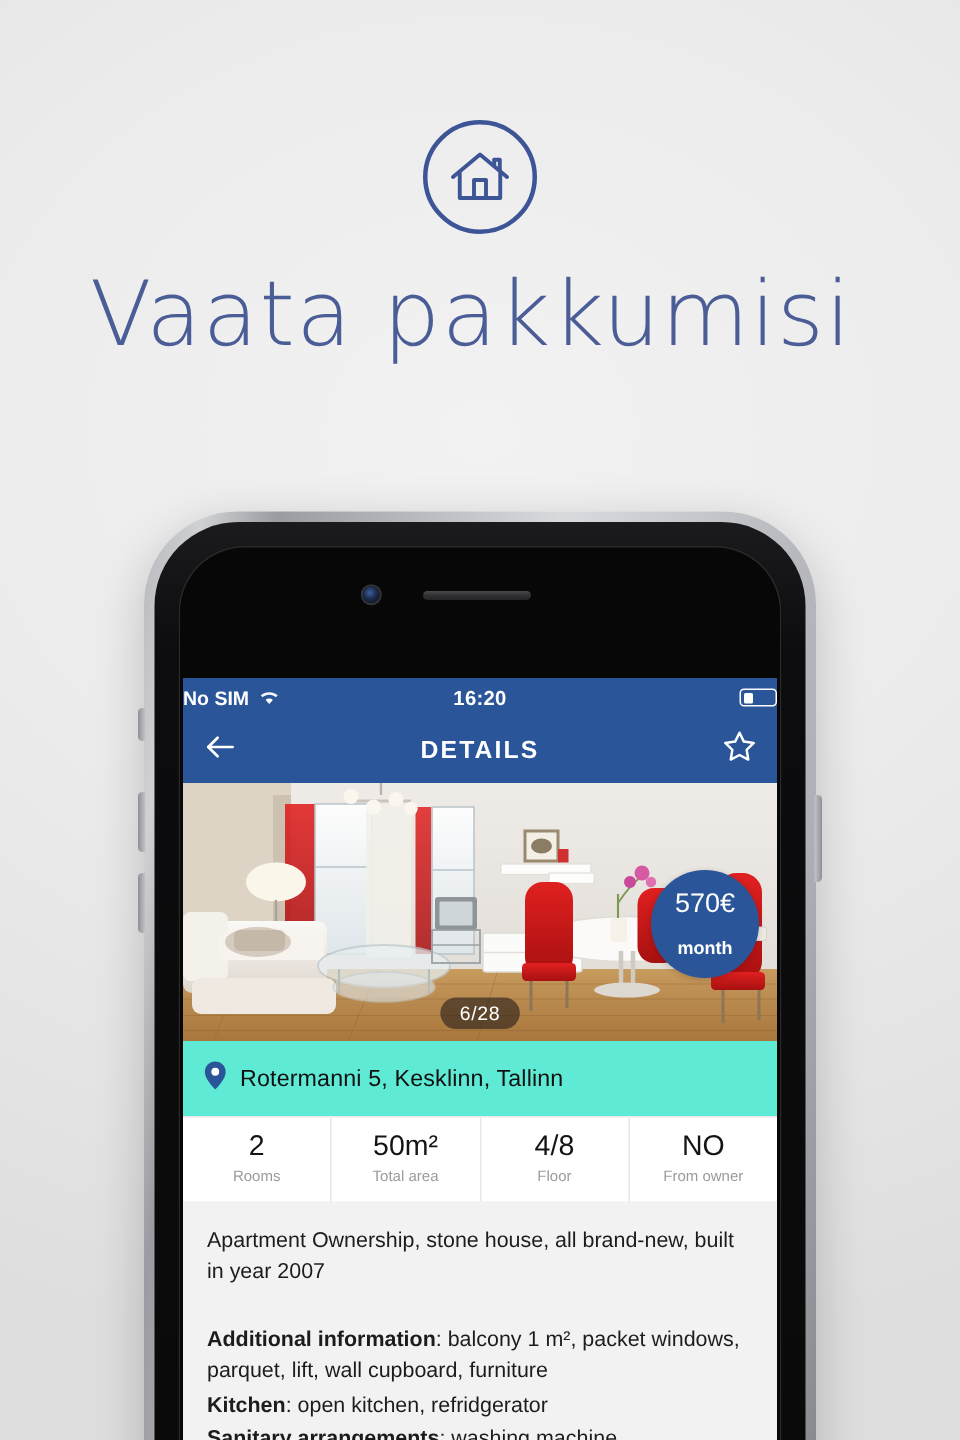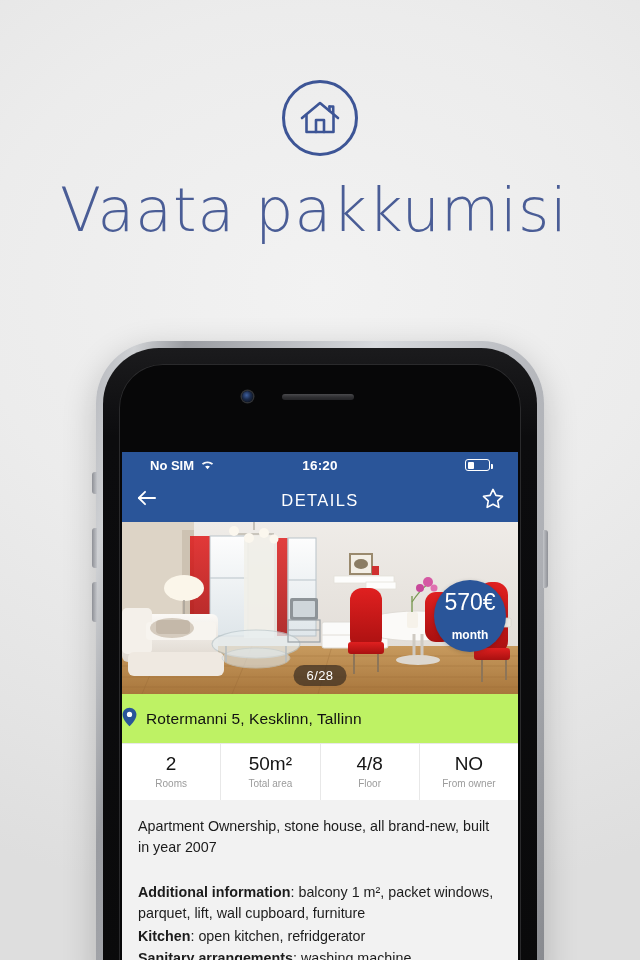--- a/index.html
+++ b/index.html
@@ -95,21 +95,21 @@
     position:absolute; left:122px; top:452px;
     width:396px; height:508px;
     background:#f2f2f2;
     overflow:hidden;
   }
 
   
   .statusbar {
     height:26px; background:#2a5599; color:#fff;
     display:flex; align-items:center; position:relative;
-    padding:0 28px;
+    padding:0 0;
     font-size:13px; font-weight:bold;
   }
   .sb-left { display:flex; align-items:center; gap:6px; }
   .sb-time {
     position:absolute; left:0; right:0; text-align:center;
     font-size:13.5px; font-weight:bold; letter-spacing:.2px;
   }
   .sb-right { margin-left:auto; display:flex; align-items:center; z-index:2; }
   .battery {
     width:25px; height:12px; border:1.5px solid #fff; border-radius:3px;
@@ -122,47 +122,47 @@
   .battery-fill { width:34%; height:100%; background:#fff; border-radius:1px; }
 
   
   .navbar {
     height:44px; background:#2a5599; color:#fff;
     display:flex; align-items:center; justify-content:space-between;
     padding:0 14px; position:relative;
   }
   .nav-title {
     position:absolute; left:0; right:0; text-align:center;
-    font-size:16.5px; font-weight:400; letter-spacing:1.4px;
+    font-size:16.5px; font-weight:700; letter-spacing:1.4px;
   }
   .nav-icon { z-index:2; display:flex; align-items:center; }
 
   
   .photo { position:relative; height:172px; overflow:hidden; background:#d8cfc6; }
   .photo svg { display:block; width:100%; height:100%; }
   .photo-counter {
     position:absolute; left:50%; bottom:8px; transform:translateX(-50%);
     background:rgba(40,33,28,.62); color:#fff;
     font-size:13px; padding:3px 13px; border-radius:11px;
     letter-spacing:.4px;
   }
 
   .price-badge {
     position:absolute; right:12px; top:128px;
     width:72px; height:72px; border-radius:50%;
     background:#2a5599; color:#fff;
     display:flex; flex-direction:column; align-items:center; justify-content:center;
     z-index:5; box-shadow:0 1px 4px rgba(0,0,0,.18);
   }
-  .price-main { font-size:23px; font-weight:400; line-height:1.05; }
+  .price-main { font-size:18px; font-weight:400; line-height:1.05; }
   .price-sub { font-size:12px; font-weight:600; margin-top:13px; }
 
   
   .address-row {
-    background:#bef264; padding:13px 0 12px;
+    background:#5eead4; padding:13px 14px 12px;
     display:flex; align-items:center; gap:9px;
     position:relative;
   }
   .address-text {
     font-size:15.5px; color:#111; font-weight:500; letter-spacing:.1px;
   }
 
   
   .stats {
     background:#fff; display:flex;

